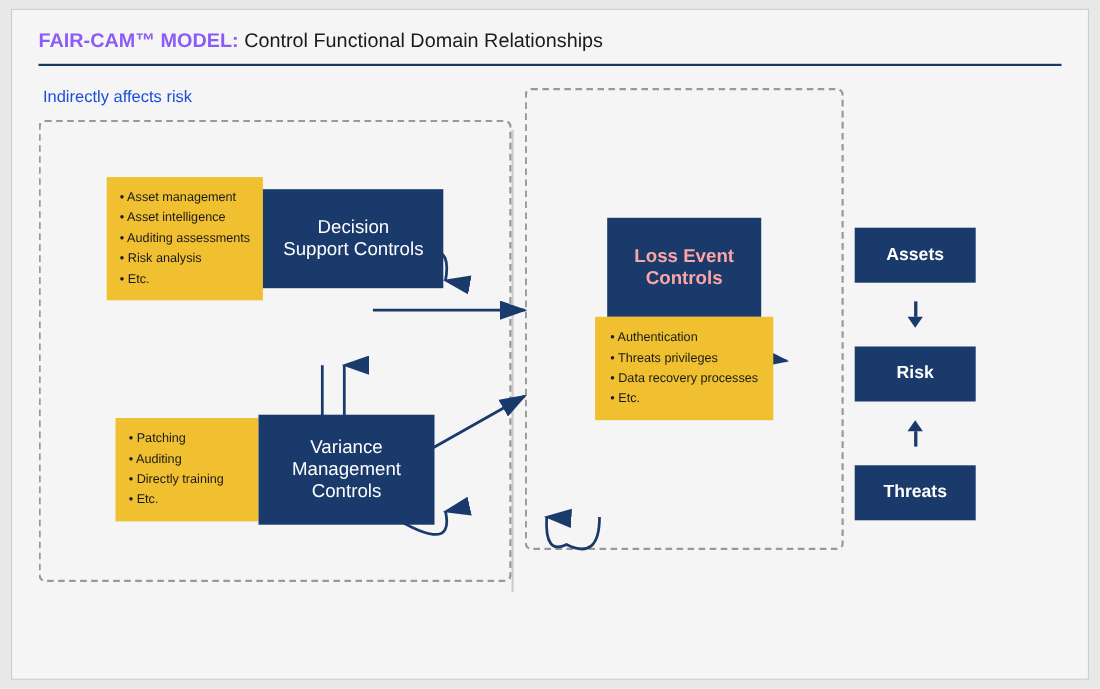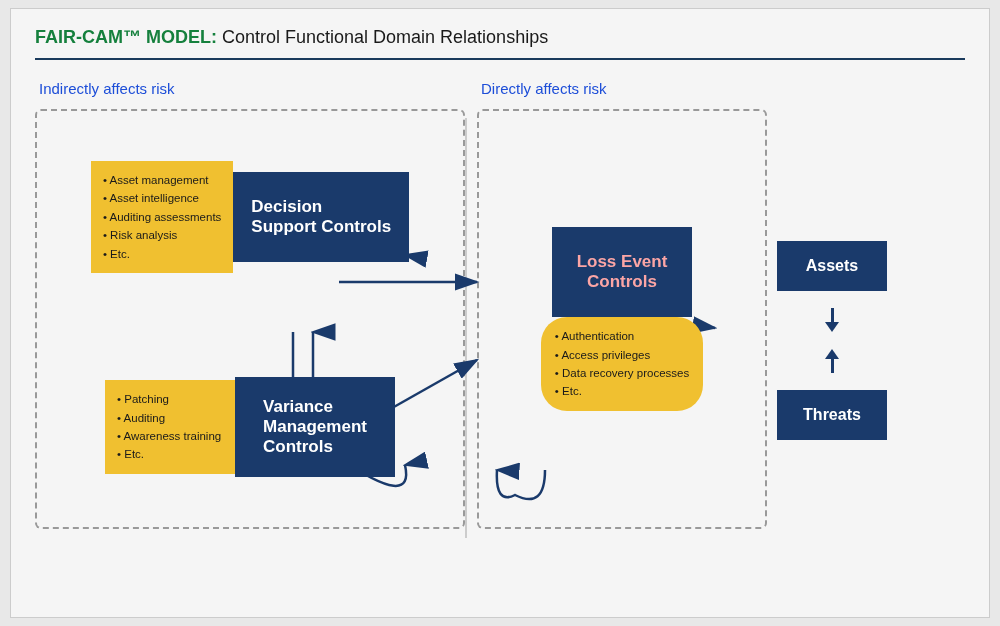--- a/index.html
+++ b/index.html
@@ -23,21 +23,21 @@
       border-bottom: 2px solid #1a3a5c;
       padding-bottom: 10px;
       margin-bottom: 20px;
     }
     .title-text {
       font-size: 18px;
       color: #1a1a1a;
     }
     .title-bold {
       font-weight: 900;
-      color: #15803d;
+      color: #8b5cf6;
     }
     .content-area {
       display: flex;
       align-items: flex-start;
       gap: 0;
       width: 100%;
       height: 490px;
       position: relative;
     }
 
@@ -90,21 +90,22 @@
       list-style: none;
       padding: 0;
     }
     .bullet-box ul li::before {
       content: "• ";
     }
     .control-blue {
       background: #1a3a6b;
       color: white;
       font-size: 17px;
-      font-weight: bold;
+      font-weight: normal;
+      text-align: center;
       padding: 20px 18px;
       min-width: 160px;
       min-height: 90px;
       display: flex;
       align-items: center;
       justify-content: center;
       position: relative;
       z-index: 2;
     }
 
@@ -194,21 +195,20 @@
       z-index: 2;
     }
     .loss-bullet-box {
       background: #f0c030;
       padding: 10px 14px;
       font-size: 11.5px;
       color: #1a1a1a;
       min-width: 140px;
       line-height: 1.6;
       z-index: 2;
-      border-radius: 26px;
     }
     .loss-bullet-box ul {
       list-style: none;
     }
     .loss-bullet-box ul li::before {
       content: "• ";
     }
 
     .gap-line {
       width: 2px;
@@ -247,59 +247,59 @@
           <div class="control-blue">
             Decision<br>Support Controls
           </div>
         </div>
 
         <div class="control-row" style="margin-top: 10px;">
           <div class="bullet-box">
             <ul>
               <li>Patching</li>
               <li>Auditing</li>
-              <li>Awareness training</li>
+              <li>Directly training</li>
               <li>Etc.</li>
             </ul>
           </div>
           <div class="control-blue">
             Variance<br>Management<br>Controls
           </div>
         </div>
 
       </div>
     </div>
 
     <div class="gap-line"></div>
 
     <div class="middle-section" style="padding-left: 10px;">
-      <div class="section-label">Directly affects risk</div>
       <div class="middle-dashed-box">
         <div class="middle-content">
           <div class="loss-control-blue">
             Loss Event<br>Controls
           </div>
           <div class="loss-bullet-box">
             <ul>
               <li>Authentication</li>
-              <li>Access privileges</li>
+              <li>Threats privileges</li>
               <li>Data recovery processes</li>
               <li>Etc.</li>
             </ul>
           </div>
         </div>
       </div>
     </div>
 
     <div class="right-section">
       <div class="asset-box">Assets</div>
       <div style="display:flex;flex-direction:column;align-items:center;width:110px;">
         <div style="width:3px;height:14px;background:#1a3a6b;margin:0 auto;"></div>
         <div class="arrow-down-indicator"></div>
       </div>
+      <div class="asset-box">Risk</div>
       <div style="display:flex;flex-direction:column;align-items:center;width:110px;">
         <div class="arrow-up-indicator"></div>
         <div style="width:3px;height:14px;background:#1a3a6b;margin:0 auto;"></div>
       </div>
       <div class="asset-box">Threats</div>
     </div>
 
     <svg class="arrows-svg" viewBox="0 0 930 490" xmlns="http://www.w3.org/2000/svg">
       <defs>
         <marker id="arrowhead-right" markerWidth="10" markerHeight="7" refX="9" refY="3.5" orient="auto">

